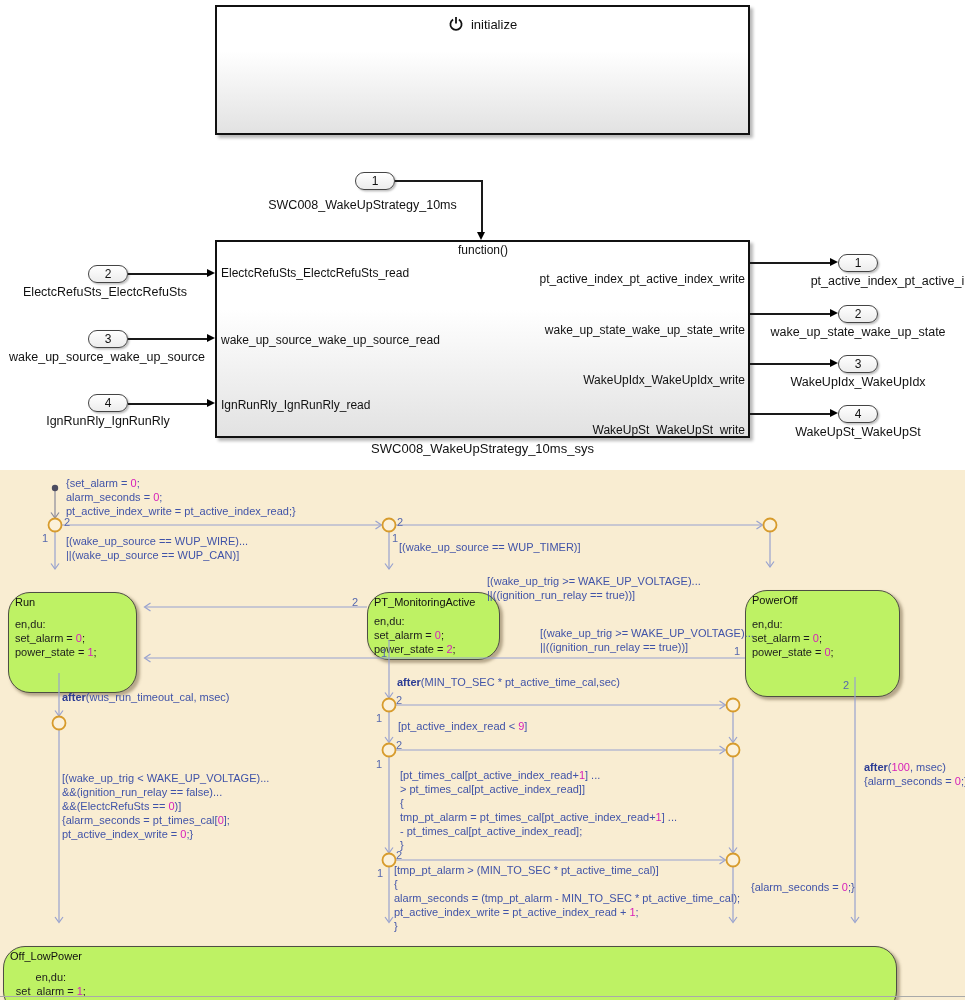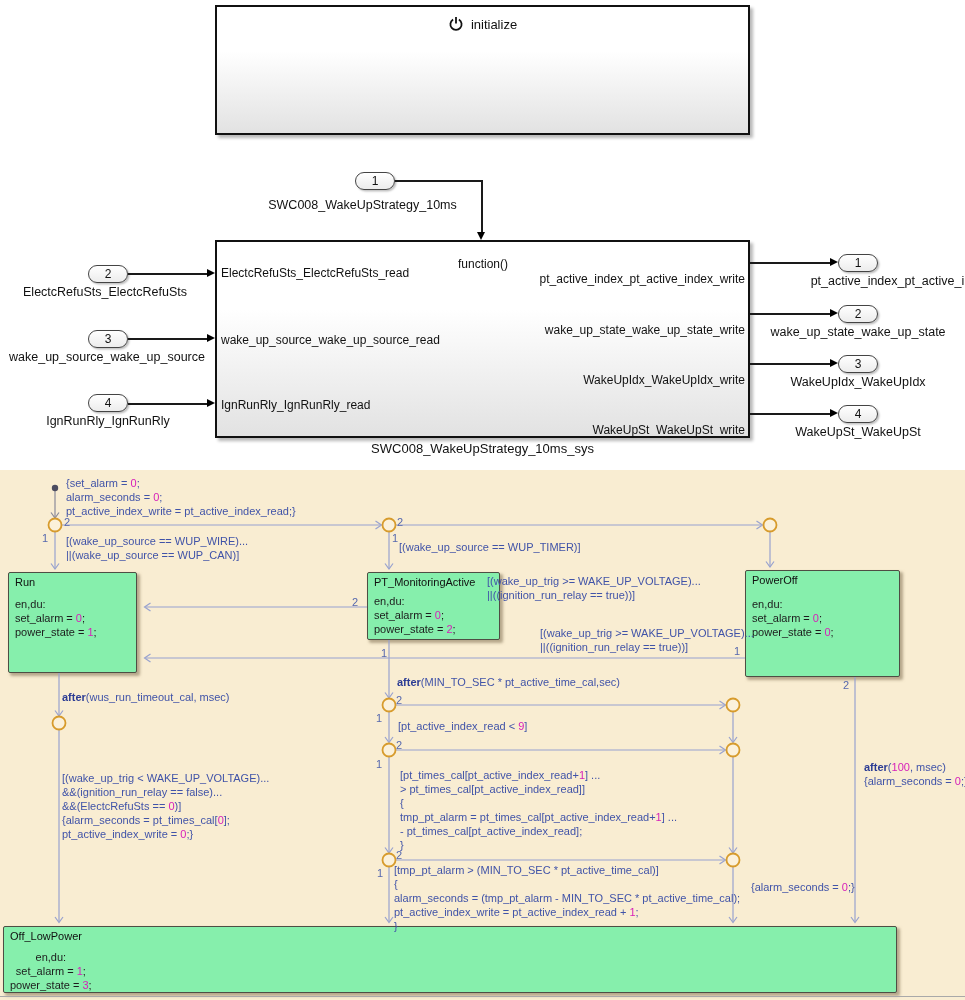--- a/index.html
+++ b/index.html
@@ -7,44 +7,44 @@
           font-family:"Liberation Sans","DejaVu Sans",sans-serif;overflow:hidden;}
 
   
   .sl-block{position:absolute;border:2px solid #111;
             background:linear-gradient(to bottom,#ffffff 0%,#ffffff 35%,#e2e2e2 100%);
             box-shadow:3px 3px 3px rgba(0,0,0,0.28);box-sizing:border-box;}
   .blk-header{position:absolute;top:9px;left:0;width:100%;text-align:center;
               font-size:13px;color:#111;}
   .blk-header .hdr-inner{display:inline-flex;align-items:center;gap:7px;}
   .blk-caption{position:absolute;text-align:center;font-size:13px;color:#111;}
-  .fn-label{position:absolute;font-size:12px;color:#111;text-align:center;margin-top:14px;}
+  .fn-label{position:absolute;font-size:12px;color:#111;text-align:center;}
   .port-label{position:absolute;font-size:12px;color:#111;white-space:nowrap;}
   .port-label.right{text-align:right;margin-top:16px;}
 
   
   .oval{position:absolute;width:40px;height:18px;border:1.5px solid #444;
         border-radius:10px;background:linear-gradient(to bottom,#ffffff,#ececec);
         box-shadow:1.5px 1.5px 2px rgba(0,0,0,0.25);
         font-size:12px;color:#111;text-align:center;line-height:17px;box-sizing:border-box;}
   .oval-label{position:absolute;font-size:12.5px;color:#111;text-align:center;white-space:nowrap;}
 
   
   .wire{position:absolute;background:#1a1a1a;}
   .arr-r{position:absolute;width:0;height:0;border-top:4.5px solid transparent;
          border-bottom:4.5px solid transparent;border-left:8px solid #000;}
   .arr-d{position:absolute;width:0;height:0;border-left:4.5px solid transparent;
          border-right:4.5px solid transparent;border-top:8px solid #000;}
 
   
   #chart{position:absolute;left:0;top:470px;width:965px;height:530px;background:#f9edd2;}
   #chart svg{position:absolute;left:0;top:0;pointer-events:none;}
-  .state{position:absolute;border:1.5px solid #4e4e44;border-radius:2px;
-         background:#86efac;box-shadow:2.5px 2.5px 3px rgba(125,110,80,0.55);
-         box-sizing:border-box;}
+  .state{position:absolute;border:1.5px solid #4e4e44;border-radius:22px;
+         background:#bef264;box-shadow:2.5px 2.5px 3px rgba(125,110,80,0.55);
+         box-sizing:border-box;margin-top:20px;}
   .state-title{position:absolute;left:6px;top:3px;font-size:11px;color:#101010;white-space:nowrap;}
   .state-body{position:absolute;left:6px;top:24px;font-size:11px;color:#1c1c1c;
               line-height:14px;white-space:nowrap;}
   .tlabel{position:absolute;font-size:11px;line-height:14px;color:#4053a8;white-space:nowrap;}
   .lit{color:#d61fb9;}
   .kw{color:#2c3c94;font-weight:bold;}
   .prio{position:absolute;font-size:11px;color:#5668ae;}
   .chart-bottom-line{position:absolute;left:0;top:526px;width:965px;height:1px;background:#a9a9a9;}
 </style>
 </head>

